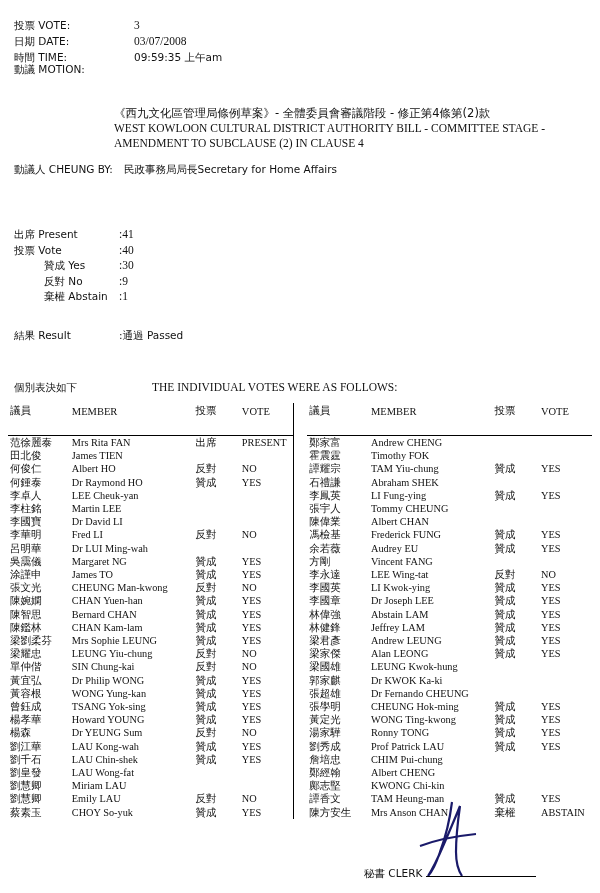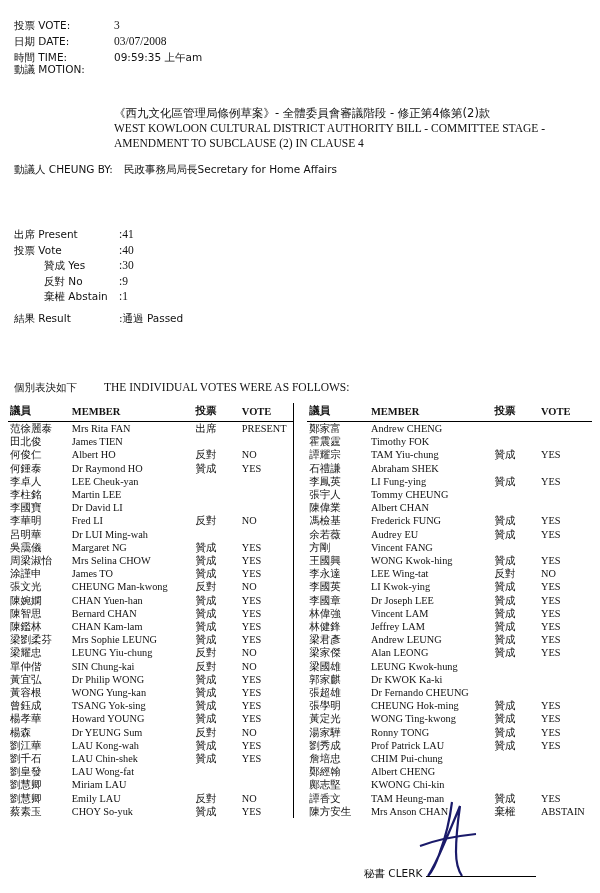--- a/index.html
+++ b/index.html
@@ -25,20 +25,21 @@
     position: absolute;
     left: 14px;
     top: 18px;
     width: 572px;
     font-size: 11.5px;
     line-height: 15px;
   }
   .hdr-row {
     display: flex;
     margin-bottom: 1px;
+    gap: 20px;
   }
   .hdr-lbl {
     width: 100px;
     flex: 0 0 100px;
   }
   .hdr-val {
     flex: 1 1 auto;
   }
   .motion {
     position: absolute;
@@ -88,51 +89,52 @@
   }
   .tally-lbl.ind {
     padding-left: 30px;
     width: 75px;
     flex: 0 0 75px;
   }
   .tally-val {
     flex: 1 1 auto;
   }
   .result-row {
-    margin-top: 6px;
+    margin-top: 23px;
     align-items: flex-end;
   }
   .indiv {
     position: absolute;
     left: 14px;
     top: 381px;
     width: 572px;
     font-size: 11.5px;
     display: flex;
+    gap: 48px;
   }
   .indiv-cn {
     width: 90px;
     flex: 0 0 90px;
   }
   .vt-wrap {
     position: absolute;
     left: 8px;
     top: 403px;
     width: 584px;
   }
   table.votes {
     border-collapse: collapse;
     width: 584px;
     font-size: 10.3px;
     table-layout: fixed;
   }
   table.votes th {
-    font-weight: bold;
+    font-weight: normal;
     text-align: left;
-    padding: 1px 2px 3px 2px;
+    padding: 1px 2px 17px 2px;
     border-bottom: 1.3px solid #000;
     font-size: 10.5px;
   }
   table.votes td {
     padding: 0px 2px;
     vertical-align: top;
     line-height: 13.2px;
     height: 13.2px;
   }
   .col-mem-cn { width: 52px; }
@@ -355,31 +357,20 @@
             <td class="col-mem-en">Margaret NG</td>
             <td class="col-vote-cn cjk">贊成</td>
             <td class="col-vote-en">YES</td>
             <td class="col-gap"></td>
             <td class="col-mem-cn cjk">方剛</td>
             <td class="col-mem-en">Vincent FANG</td>
             <td class="col-vote-cn cjk"></td>
             <td class="col-vote-en"></td>
           </tr>
           <tr>
-            <td class="col-mem-cn cjk">周梁淑怡</td>
-            <td class="col-mem-en">Mrs Selina CHOW</td>
-            <td class="col-vote-cn cjk">贊成</td>
-            <td class="col-vote-en">YES</td>
-            <td class="col-gap"></td>
-            <td class="col-mem-cn cjk">王國興</td>
-            <td class="col-mem-en">WONG Kwok-hing</td>
-            <td class="col-vote-cn cjk">贊成</td>
-            <td class="col-vote-en">YES</td>
-          </tr>
-          <tr>
             <td class="col-mem-cn cjk">涂謹申</td>
             <td class="col-mem-en">James TO</td>
             <td class="col-vote-cn cjk">贊成</td>
             <td class="col-vote-en">YES</td>
             <td class="col-gap"></td>
             <td class="col-mem-cn cjk">李永達</td>
             <td class="col-mem-en">LEE Wing-tat</td>
             <td class="col-vote-cn cjk">反對</td>
             <td class="col-vote-en">NO</td>
           </tr>
@@ -405,21 +396,21 @@
             <td class="col-vote-cn cjk">贊成</td>
             <td class="col-vote-en">YES</td>
           </tr>
           <tr>
             <td class="col-mem-cn cjk">陳智思</td>
             <td class="col-mem-en">Bernard CHAN</td>
             <td class="col-vote-cn cjk">贊成</td>
             <td class="col-vote-en">YES</td>
             <td class="col-gap"></td>
             <td class="col-mem-cn cjk">林偉強</td>
-            <td class="col-mem-en">Vincent LAM</td>
+            <td class="col-mem-en">Abstain LAM</td>
             <td class="col-vote-cn cjk">贊成</td>
             <td class="col-vote-en">YES</td>
           </tr>
           <tr>
             <td class="col-mem-cn cjk">陳鑑林</td>
             <td class="col-mem-en">CHAN Kam-lam</td>
             <td class="col-vote-cn cjk">贊成</td>
             <td class="col-vote-en">YES</td>
             <td class="col-gap"></td>
             <td class="col-mem-cn cjk">林健鋒</td>

